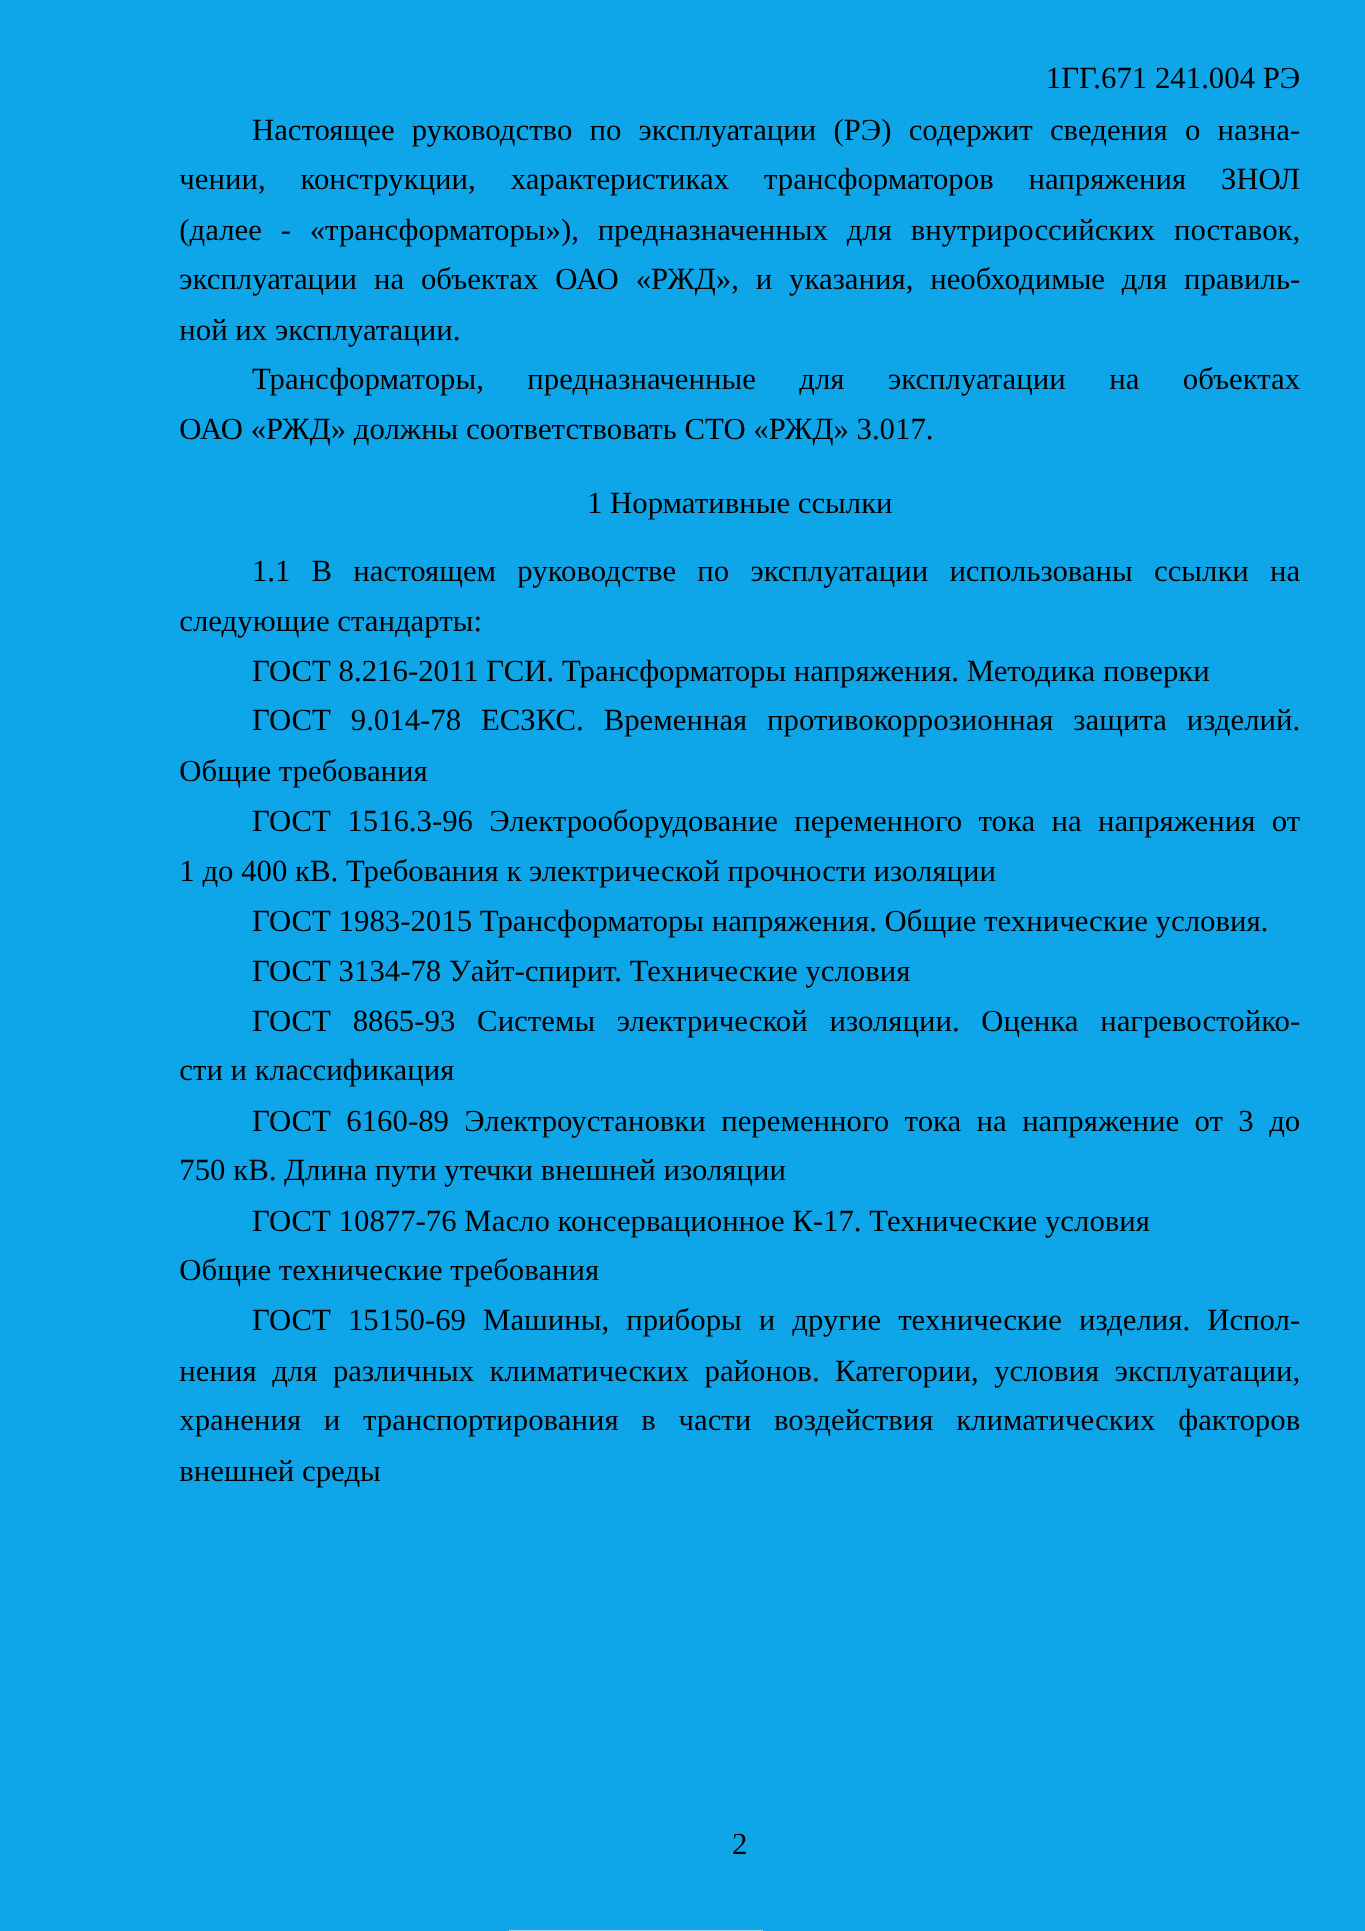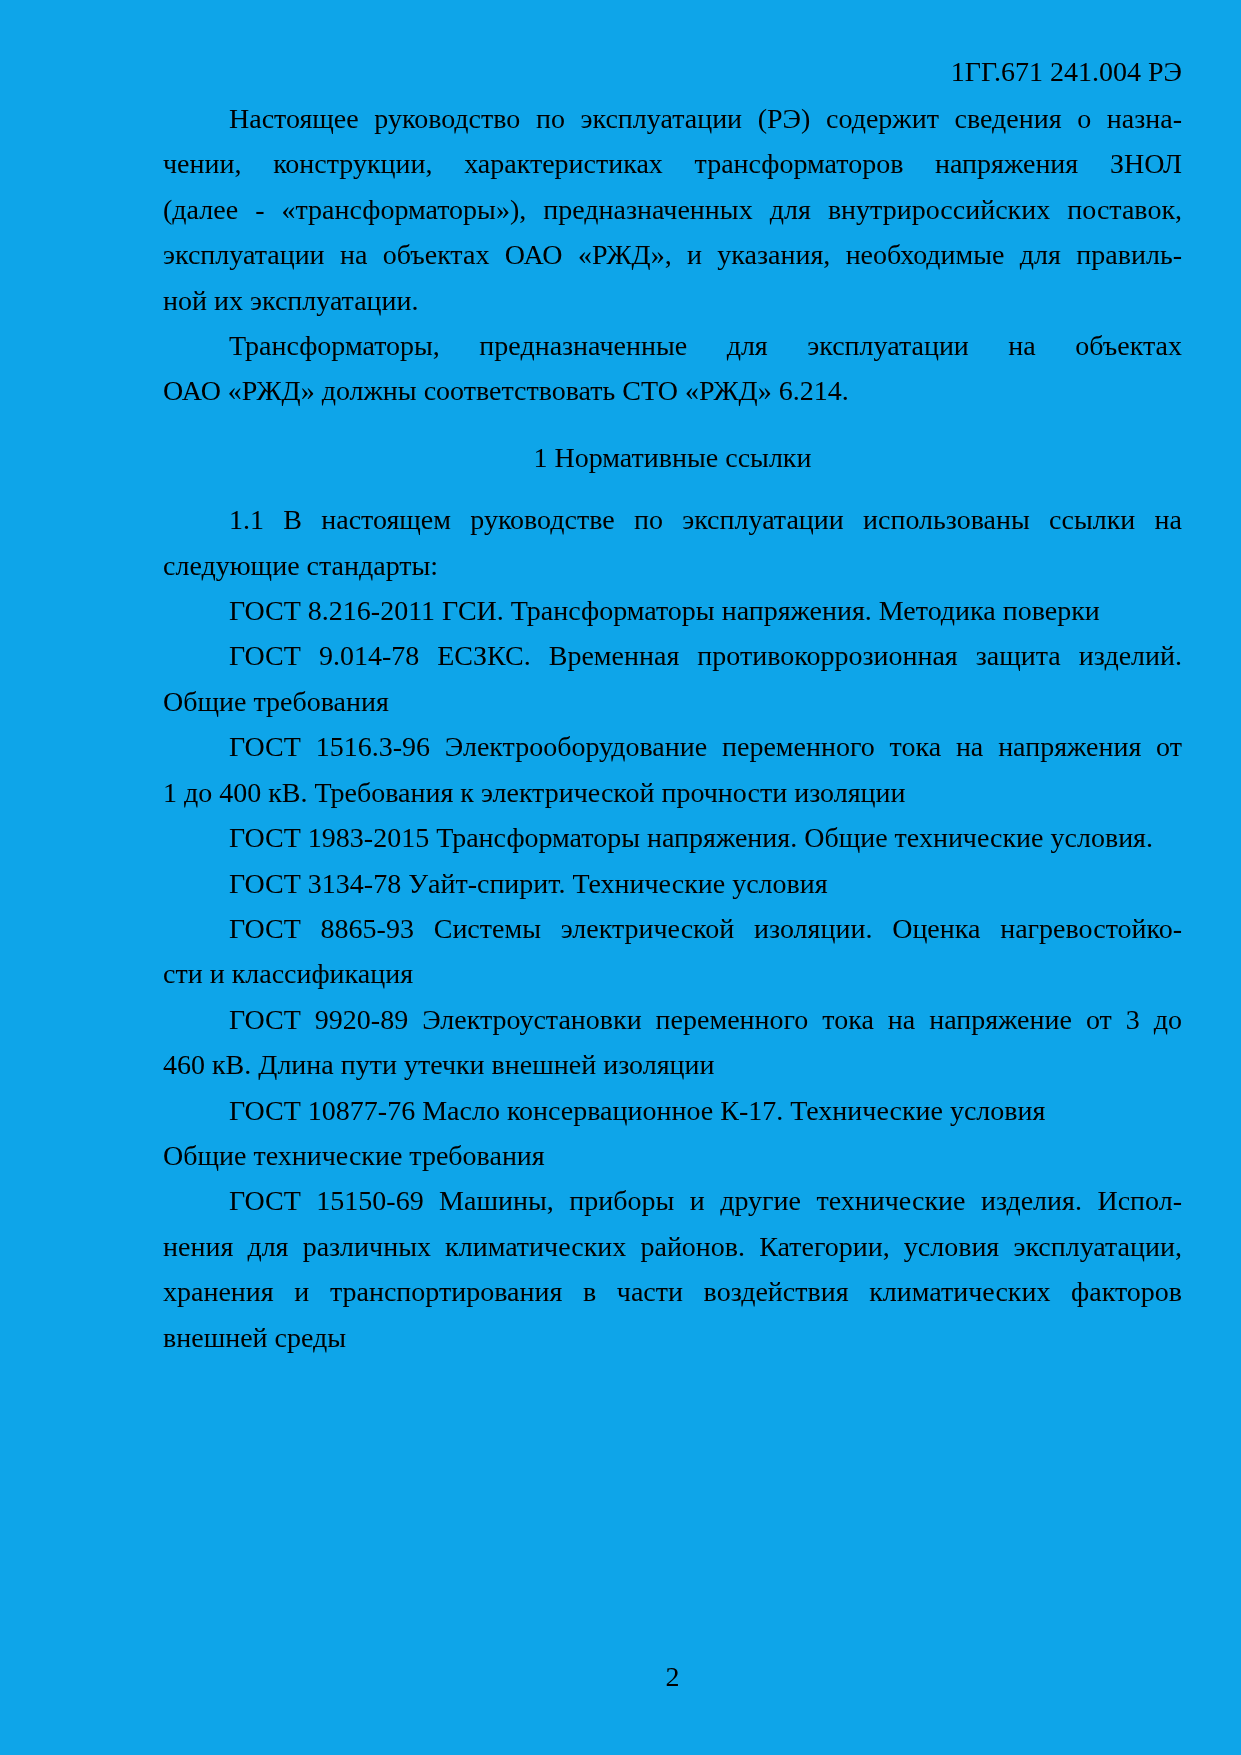--- a/index.html
+++ b/index.html
@@ -60,21 +60,21 @@
   <div class="doc-body">
       <div class="para">
         <div class="line first j">Настоящее руководство по эксплуатации (РЭ) содержит сведения о назна-</div>
         <div class="line j">чении, конструкции, характеристиках трансформаторов напряжения ЗНОЛ</div>
         <div class="line j">(далее - «трансформаторы»), предназначенных для внутрироссийских поставок,</div>
         <div class="line j">эксплуатации на объектах ОАО «РЖД», и указания, необходимые для правиль-</div>
         <div class="line">ной их эксплуатации.</div>
       </div>
       <div class="para">
         <div class="line first j">Трансформаторы, предназначенные для эксплуатации на объектах</div>
-        <div class="line">ОАО «РЖД» должны соответствовать СТО «РЖД» 6.214.</div>
+        <div class="line">ОАО «РЖД» должны соответствовать СТО «РЖД» 3.017.</div>
       </div>
       <div class="heading">1 Нормативные ссылки</div>
       <div class="para">
         <div class="line first j">1.1 В настоящем руководстве по эксплуатации использованы ссылки на</div>
         <div class="line">следующие стандарты:</div>
       </div>
       <div class="para">
         <div class="line first">ГОСТ 8.216-2011 ГСИ. Трансформаторы напряжения. Методика поверки</div>
       </div>
       <div class="para">
@@ -89,22 +89,22 @@
         <div class="line first">ГОСТ 1983-2015 Трансформаторы напряжения. Общие технические условия.</div>
       </div>
       <div class="para">
         <div class="line first">ГОСТ 3134-78 Уайт-спирит. Технические условия</div>
       </div>
       <div class="para">
         <div class="line first j">ГОСТ 8865-93 Системы электрической изоляции. Оценка нагревостойко-</div>
         <div class="line">сти и классификация</div>
       </div>
       <div class="para">
-        <div class="line first j">ГОСТ 9920-89 Электроустановки переменного тока на напряжение от 3 до</div>
-        <div class="line">460 кВ. Длина пути утечки внешней изоляции</div>
+        <div class="line first j">ГОСТ 6160-89 Электроустановки переменного тока на напряжение от 3 до</div>
+        <div class="line">750 кВ. Длина пути утечки внешней изоляции</div>
       </div>
       <div class="para">
         <div class="line first">ГОСТ 10877-76 Масло консервационное К-17. Технические условия</div>
       </div>
       <div class="para">
         <div class="line">Общие технические требования</div>
       </div>
       <div class="para">
         <div class="line first j">ГОСТ 15150-69 Машины, приборы и другие технические изделия. Испол-</div>
         <div class="line j">нения для различных климатических районов. Категории, условия эксплуатации,</div>

